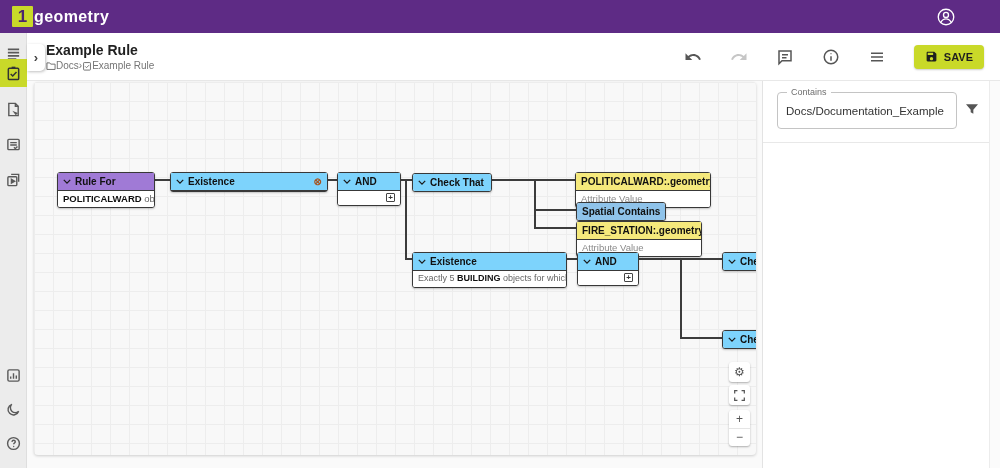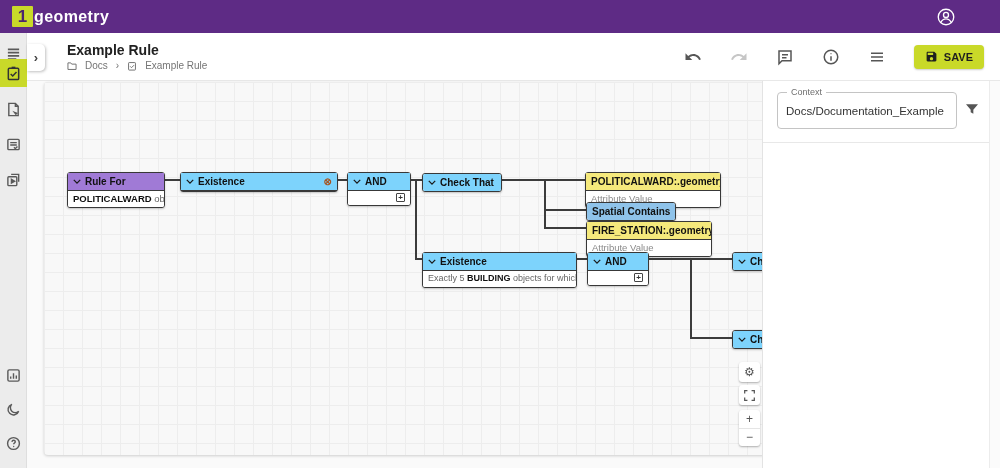--- a/index.html
+++ b/index.html
@@ -23,32 +23,32 @@
   .rail-item.active { background:#c9d929; }
   .rail svg { display:block; }
 
   
   .toolbar { position:absolute; left:27px; top:33px; width:973px; height:48px; background:#fff;
              border-bottom:1px solid #e8e8e8; display:flex; align-items:center; }
   .expander { position:absolute; left:0; top:11px; width:18px; height:27px; background:#fff;
               border-radius:0 5px 5px 0; box-shadow:1px 1px 3px rgba(0,0,0,.25); display:flex;
               align-items:center; justify-content:center; font-size:13px; font-weight:bold; color:#444;
               cursor:pointer; z-index:5; }
-  .titleblock { margin-left:19px;padding-left:21px; }
+  .titleblock { margin-left:19px; }
   .page-title { font-size:14px; font-weight:bold; color:#212121; line-height:16px; }
-  .breadcrumb { display:flex; align-items:center; gap:8px; font-size:10px; color:#757575; margin-top:2px; }
+  .breadcrumb { display:flex; align-items:center; gap:0; font-size:10px; color:#757575; margin-top:2px; }
   .breadcrumb svg { display:block; }
   .tb-actions { margin-left:auto; display:flex; align-items:center; gap:27px; margin-right:16px; }
   .tb-icon { width:19px; height:19px; cursor:pointer; display:flex; align-items:center; justify-content:center; }
   .save-btn { display:flex; align-items:center; gap:6px; height:24px; padding:0 11px; background:#c9d929;
               border:none; border-radius:4px; font-family:inherit; font-size:11px; font-weight:bold;
               color:#1f1f1f; cursor:pointer; box-shadow:0 1px 2px rgba(0,0,0,.2); }
 
   
-  .canvas { position:absolute; left:44px; top:82px; width:722px; height:373px; background:#f8f8f8;
+  .canvas { position:absolute; left:34px; top:82px; width:722px; height:373px; background:#f8f8f8;
             border-radius:4px; box-shadow:0 1px 3px rgba(0,0,0,.18); overflow:hidden;
             background-image:linear-gradient(#ededed 1px, transparent 1px),
                              linear-gradient(90deg,#ededed 1px, transparent 1px);
             background-size:19px 19px; }
   .line { position:absolute; background:#3c3c3c; }
   .node { position:absolute; border:1.5px solid #383838; border-radius:3px; background:#fff;
           box-shadow:0 1px 2px rgba(0,0,0,.22); font-size:10px; cursor:pointer; }
   .node-header { display:flex; align-items:center; gap:4px; padding:3px 5px; font-weight:bold;
                  color:#111; white-space:nowrap; overflow:hidden; }
   .node.has-body .node-header { border-bottom:1.5px solid #383838; }
@@ -345,21 +345,21 @@
     </div>
     <div class="zoom-ctl" style="left:695px; top:328px;">
       <span>+</span>
       <span>−</span>
     </div>
   </div>
 
   <div class="panel">
     <div class="panel-row">
       <div class="ctx-field">
-        <span class="ctx-label">Context</span>
+        <span class="ctx-label">Contains</span>
         <input class="ctx-input" type="text" value="Docs/Documentation_Example" style="">
       </div>
       <div class="filter-btn">
         <svg width="16" height="16" viewBox="0 0 24 24" fill="#555">
           <path d="M3 5h18l-7 8v6l-4-2v-4z"></path>
         </svg>
       </div>
     </div>
     <div class="panel-scroll"></div>
   </div>

